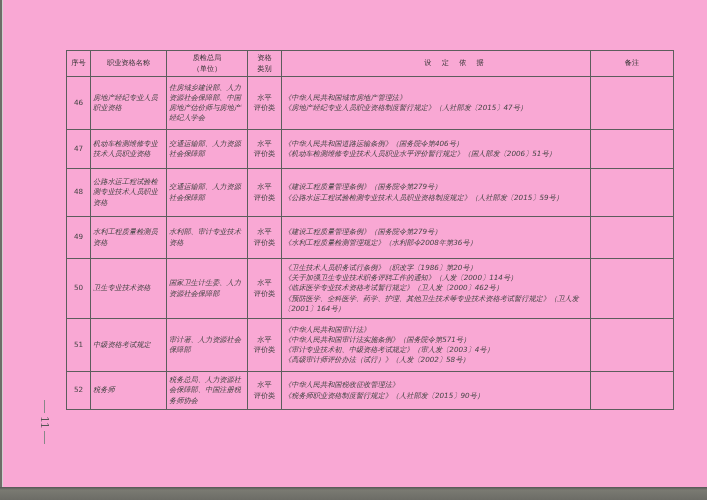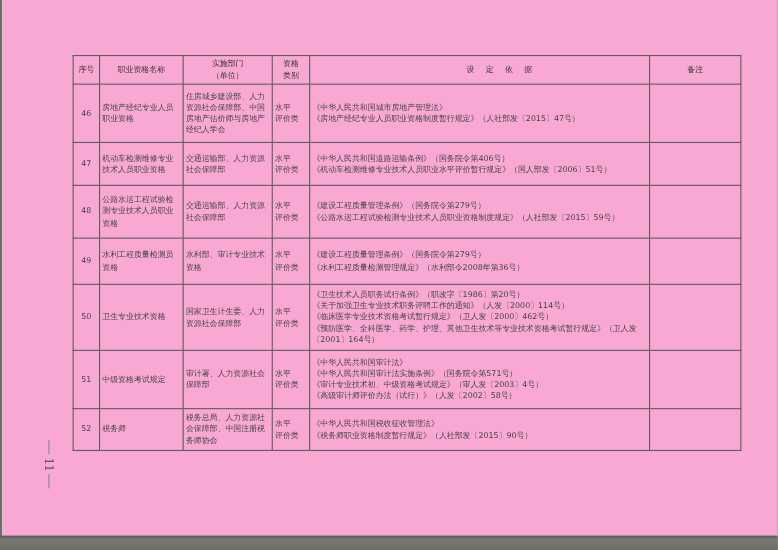--- a/index.html
+++ b/index.html
@@ -45,22 +45,22 @@
     overflow: hidden;
   }
   table.doc th {
     font-weight: normal;
     text-align: center;
     color: #333;
     height: 23px;
   }
   th.basis-h span { letter-spacing: 4px; margin-left: 40px; }
   td.idx { text-align: center; }
-  td.cat { text-align: left; }
-  td.name, td.dept, td.basis { text-align: left; }
+  td.cat { text-align: center; }
+  td.name, td.dept, td.basis { text-align: left; font-style: italic; }
   td.basis { padding-left: 4px; margin-left: 28px; }
   .basis-line { display: block; white-space: nowrap; }
   .basis-line.wrap { white-space: normal; }
 </style>
 </head>
 <body>
 
 <div class="page">
   <div class="page-number">
     <span class="dash"></span>
@@ -75,21 +75,21 @@
       <col style="width:81px">
       <col style="width:34px">
       <col style="width:309px">
       <col style="width:83px">
     </colgroup>
     <thead>
       <tr>
         <th>序号</th>
         <th>职业资格名称</th>
         <th>
-          <span style="display:block">实施部门</span>
+          <span style="display:block">质检总局</span>
           <span style="display:block">（单位）</span>
         </th>
         <th>
           <span style="display:block">资格</span>
           <span style="display:block">类别</span>
         </th>
         <th class="basis-h"><span>设 定 依 据</span></th>
         <th>备注</th>
       </tr>
     </thead>

